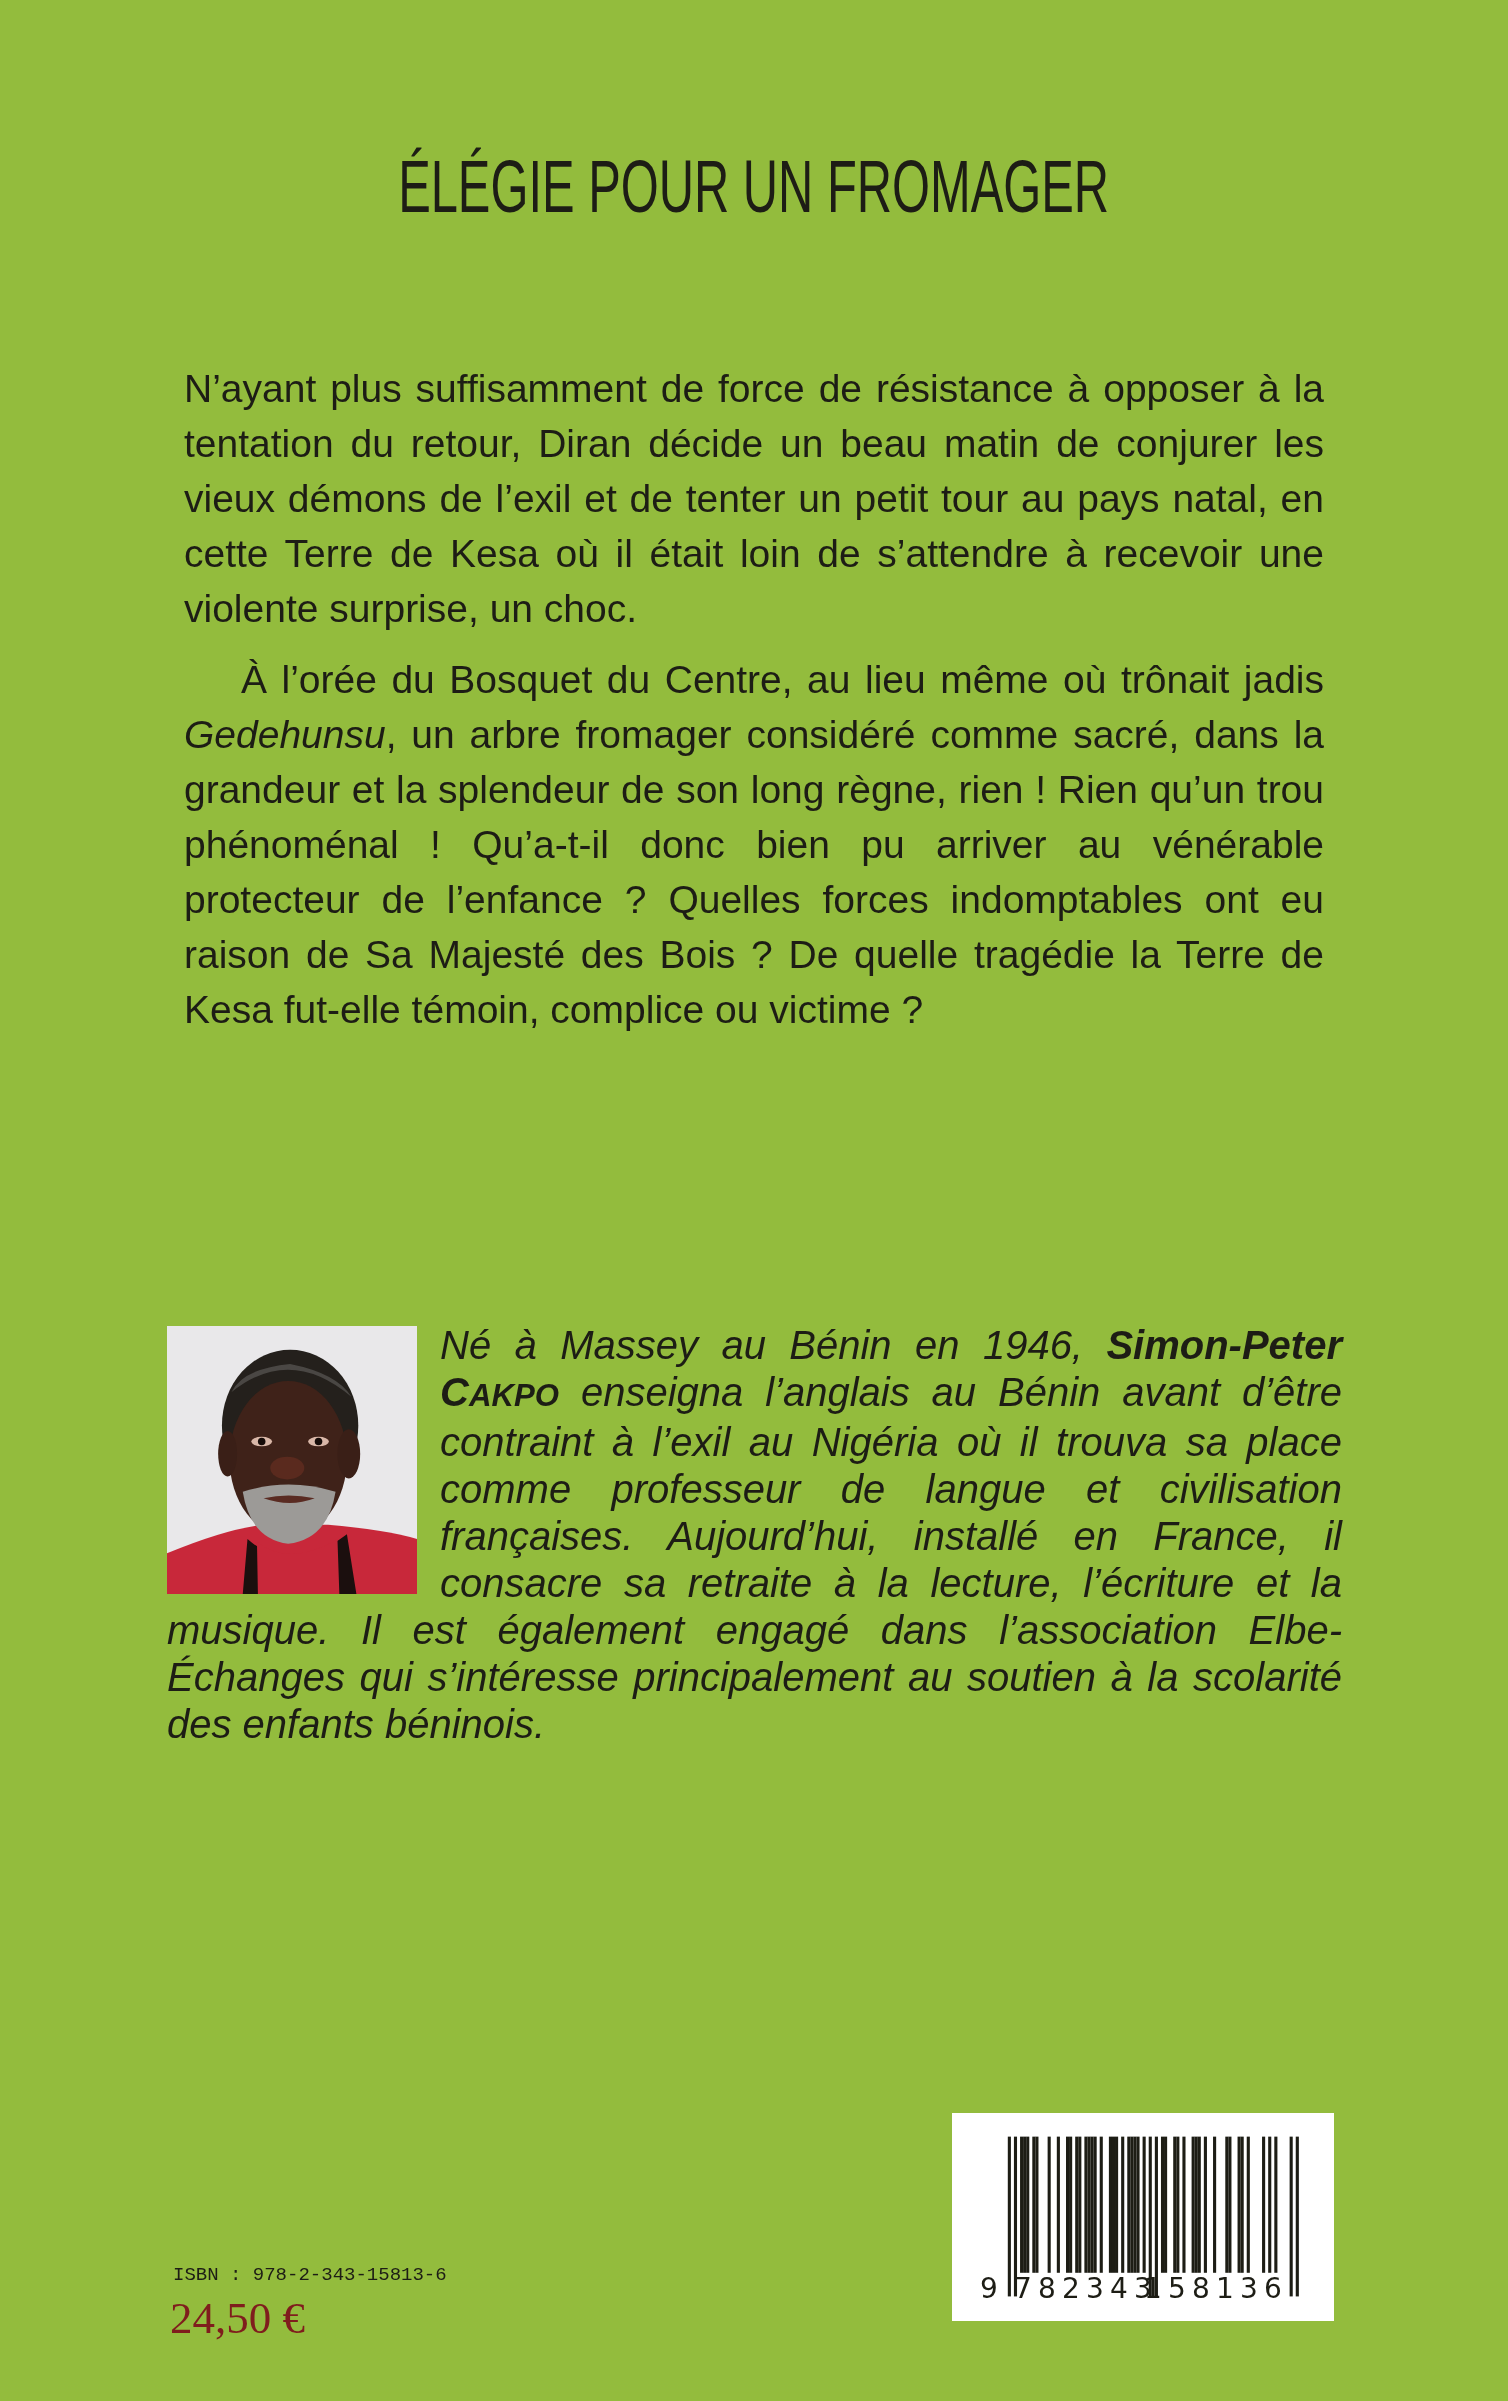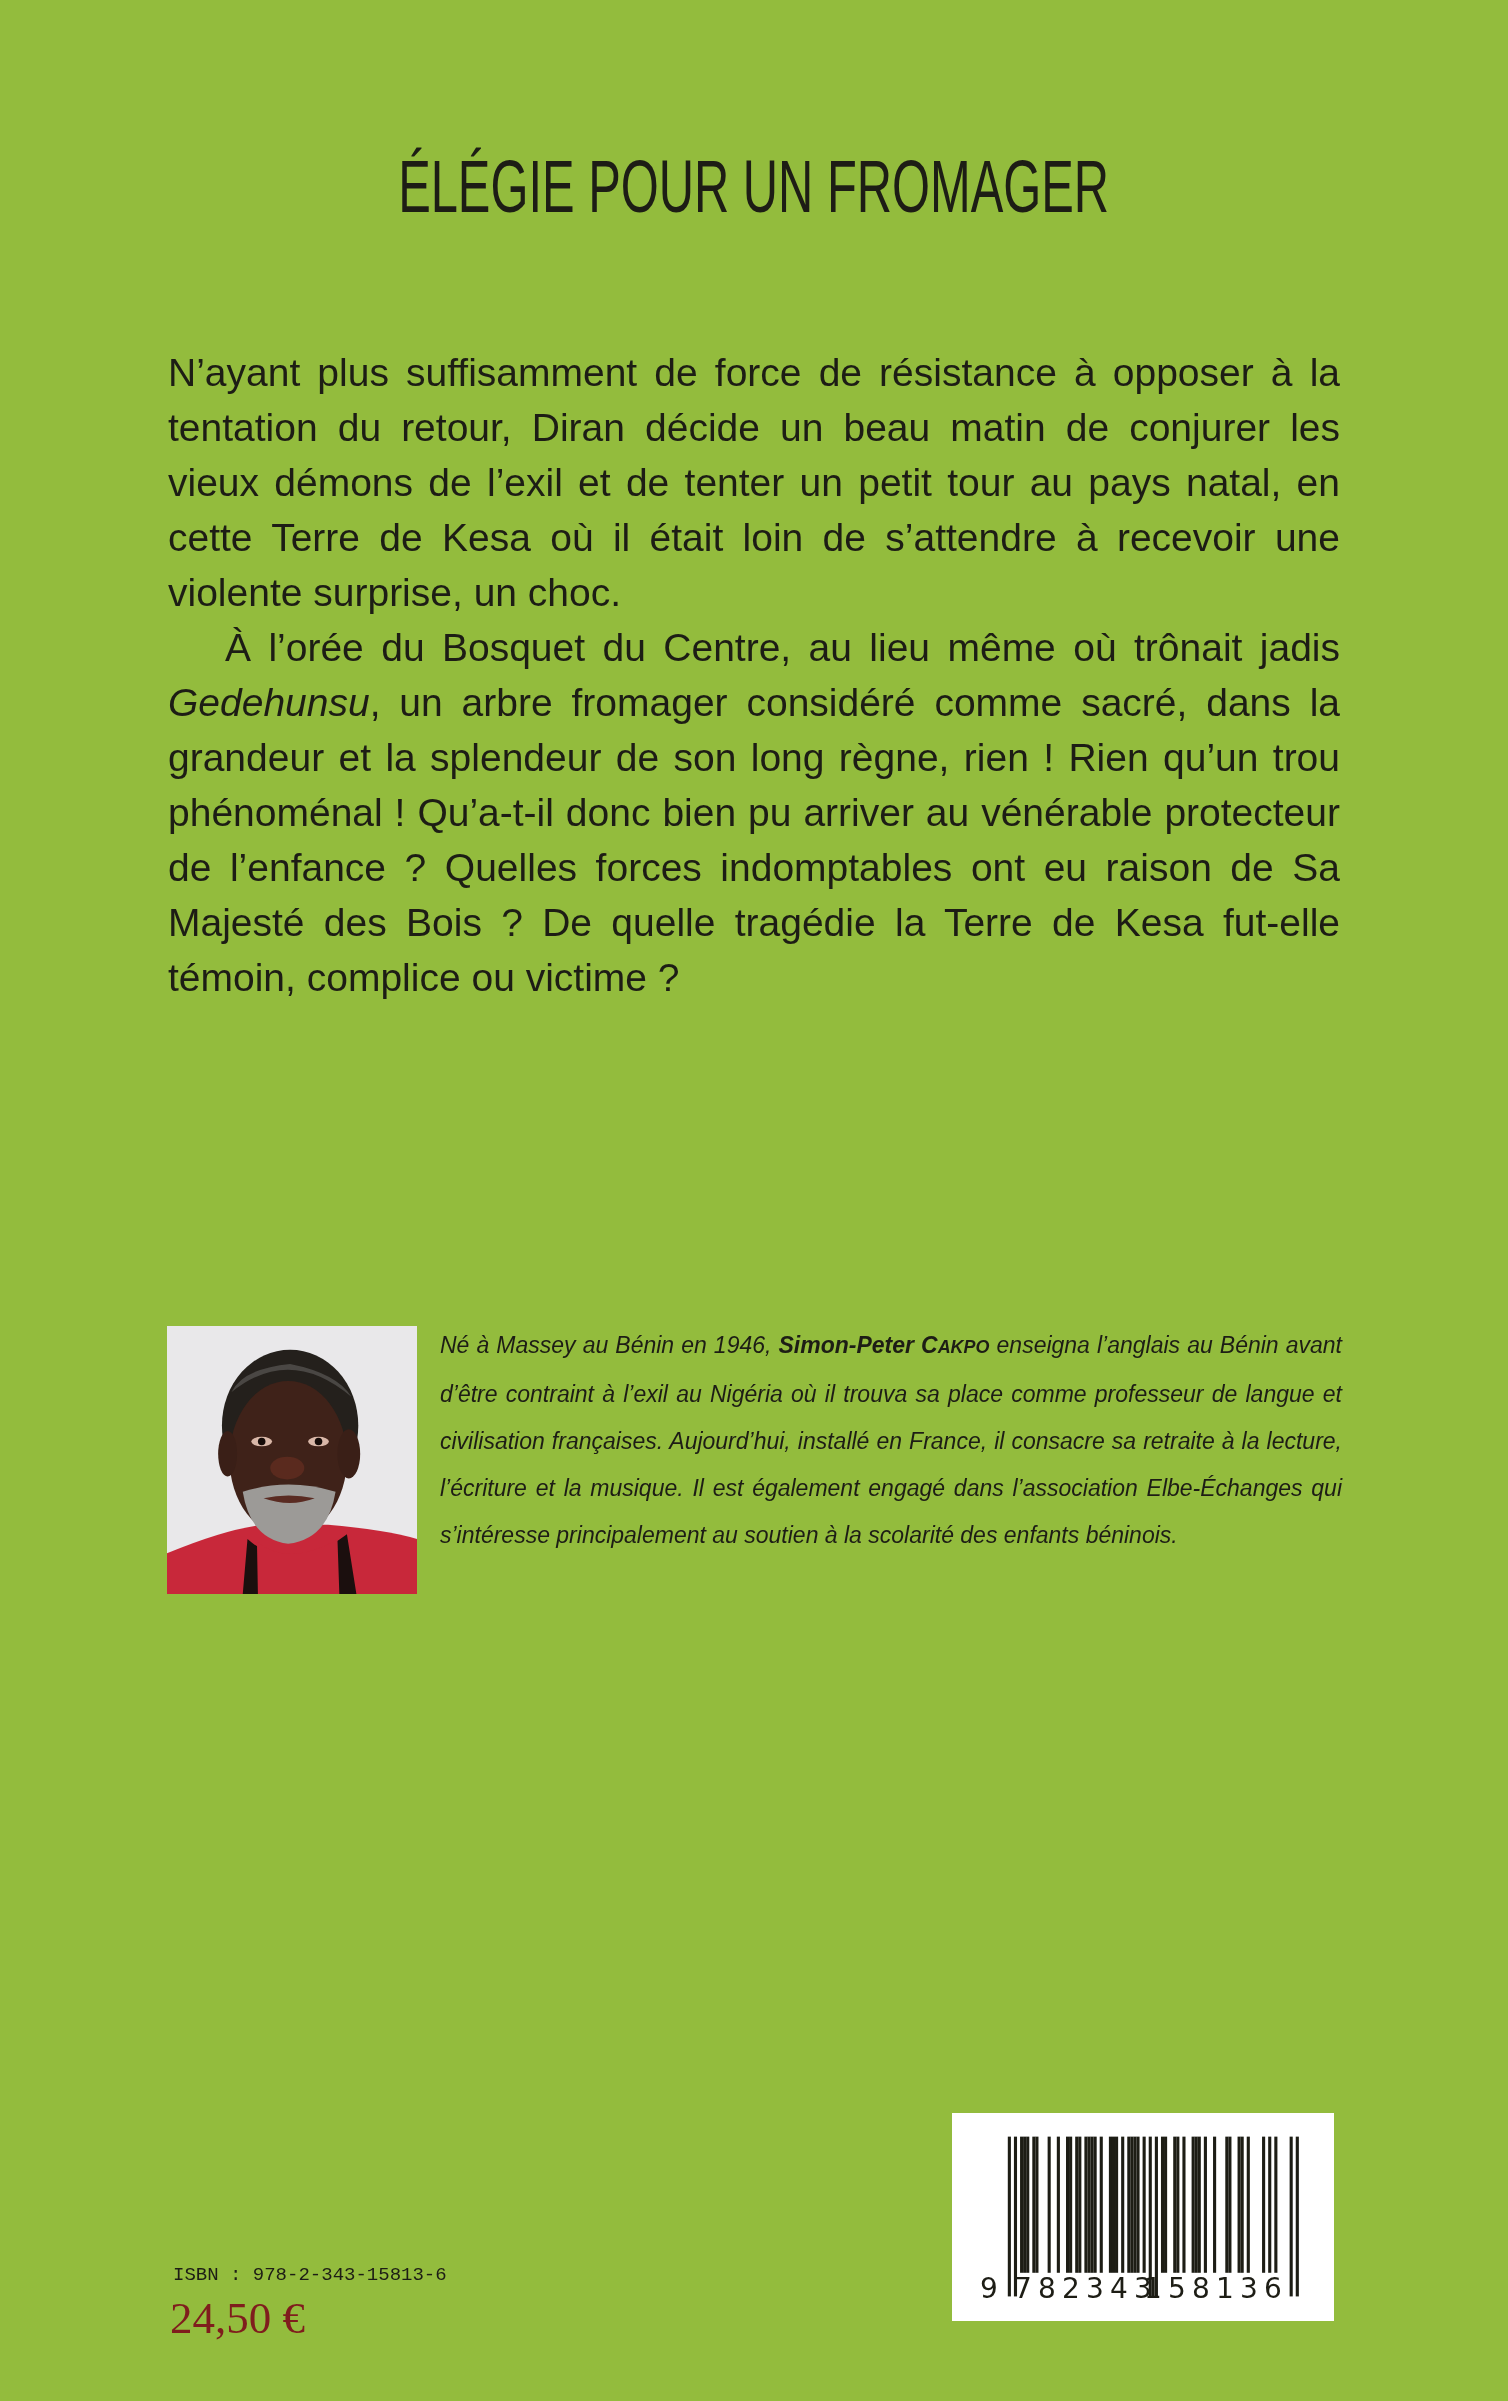--- a/index.html
+++ b/index.html
@@ -21,32 +21,32 @@
       display: inline-block;
       transform: scaleX(0.66);
       transform-origin: center;
       white-space: nowrap;
     }
     .blurb {
       position: absolute; left: 168px; width: 1172px; top: 345px;
       font-size: 39px; line-height: 55px;
       text-align: justify;
     }
-    .blurb p { margin: 0; }
+    .blurb p { margin: 16px; }
     .blurb p.indent { text-indent: 57px; }
     .blurb i { font-style: italic; }
     .bio-block {
       position: absolute; left: 167px; top: 1326px; width: 1175px;
     }
     .photo {
       float: left; width: 250px; height: 268px;
       margin: 0 23px 3.8px 0; display: block;
     }
     .bio-text {
-      font-style: italic; font-size: 23px; line-height: 47px;
+      font-style: italic; font-size: 40px; line-height: 47px;
       text-align: justify; margin: 0; position: relative; top: -3.8px;
     }
     .bio-text b { font-weight: bold; }
     .sc { font-size: 0.78em; }
     .isbn {
       position: absolute; left: 173px; top: 2258px;
       font-family: Liberation Mono, monospace; font-size: 19px; line-height: 34px;
       color: #1d1d15;
     }
     .price {

